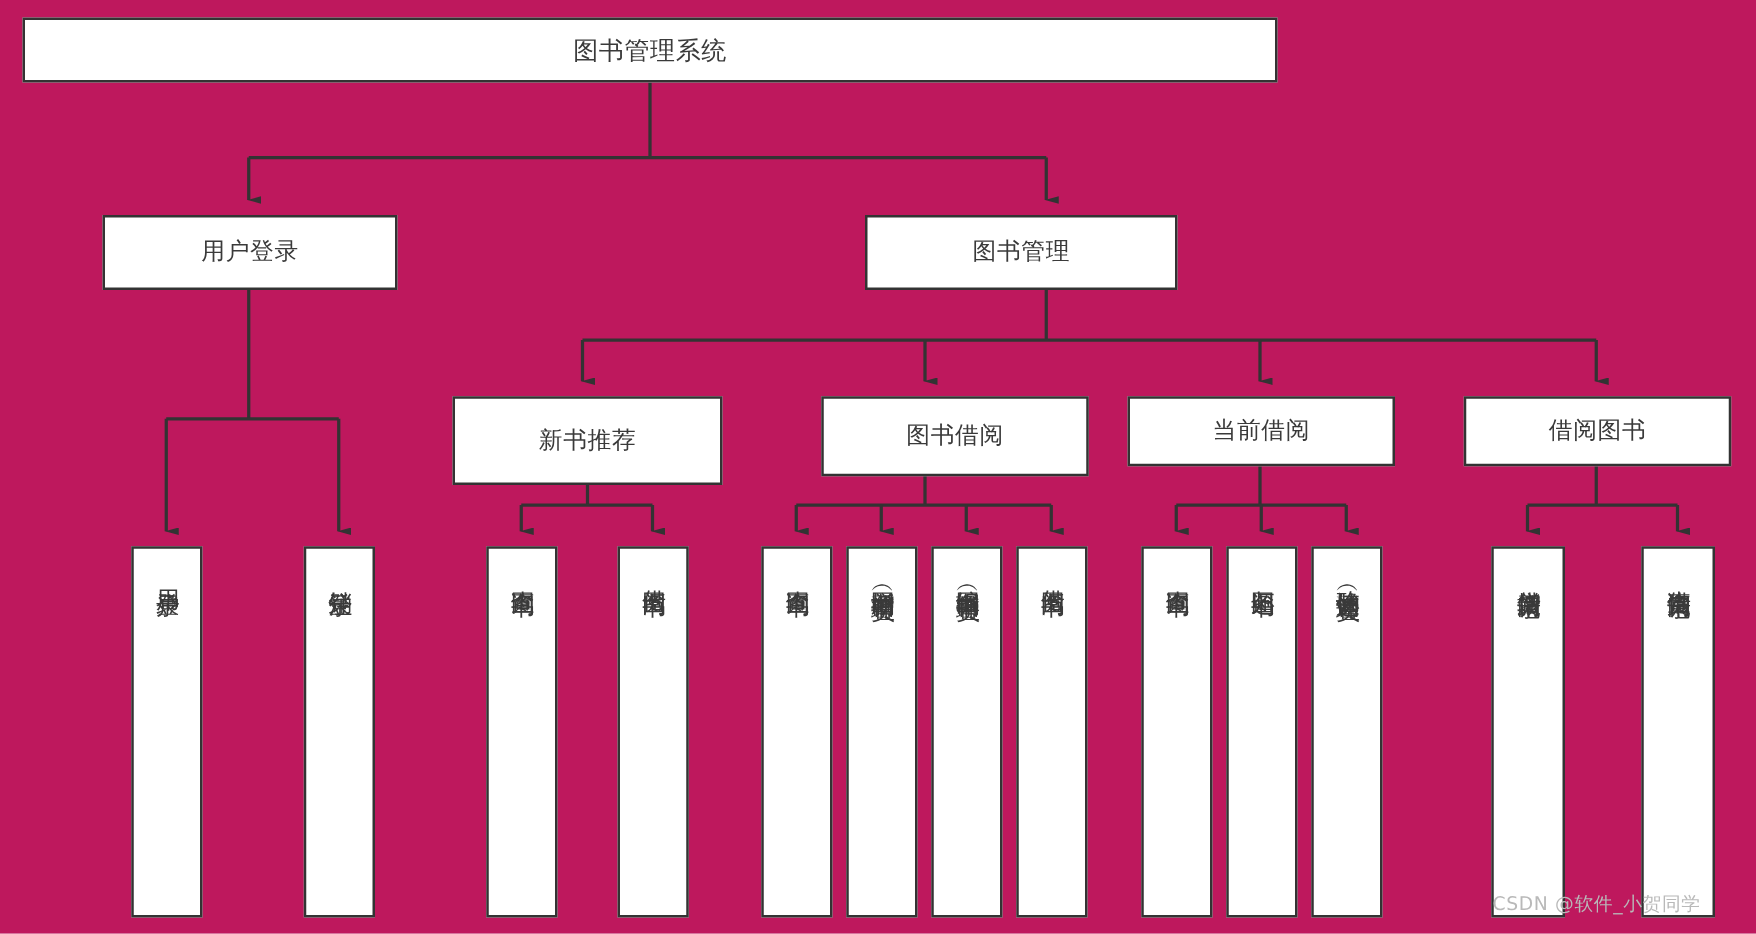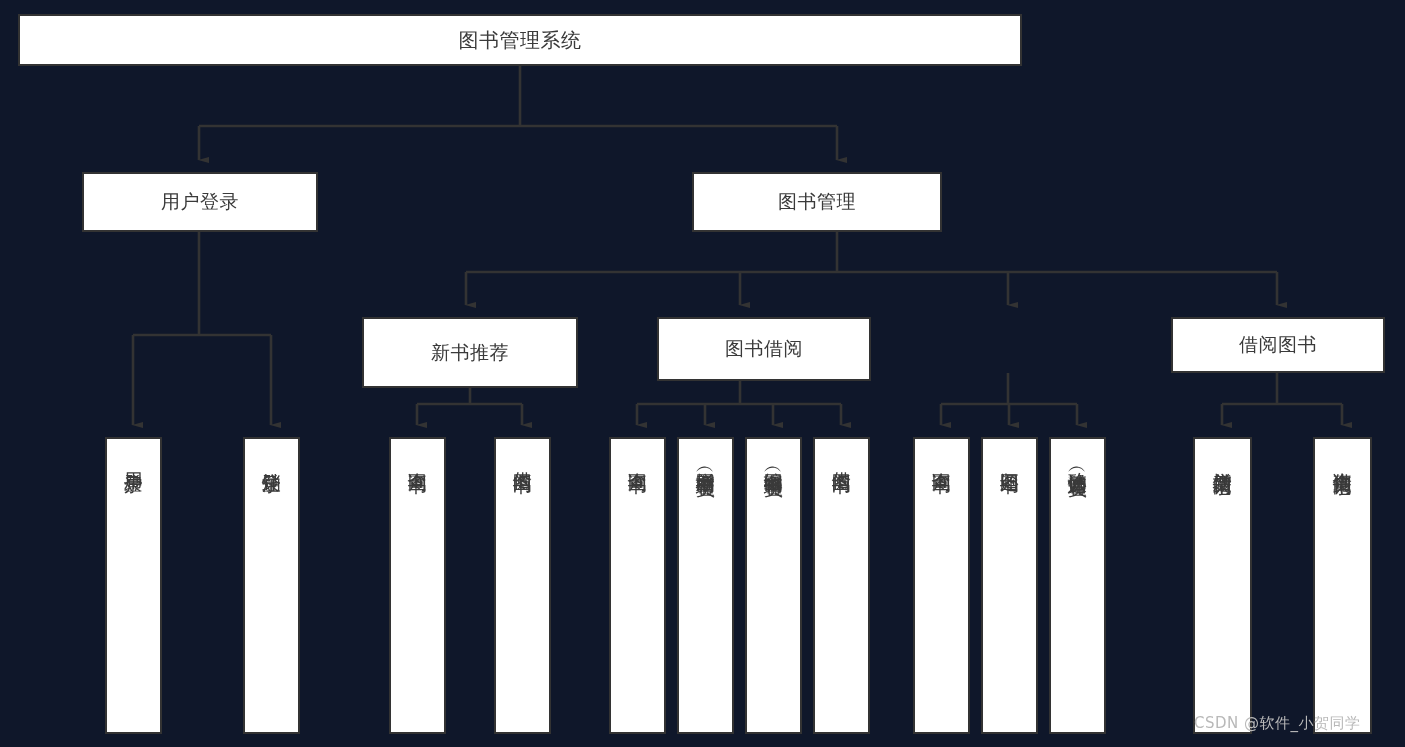--- a/index.html
+++ b/index.html
@@ -7,21 +7,21 @@
     padding: 0;
     background: #ffffff;
   }
   body {
     font-family: "DejaVu Sans", "Liberation Sans", sans-serif;
   }
   #canvas {
     position: relative;
     width: 1405px;
     height: 747px;
-    background: #0f172a;
+    background: #be185d;
     overflow: hidden;
   }
   svg.wires {
     position: absolute;
     left: 0;
     top: 0;
     width: 1405px;
     height: 747px;
     pointer-events: none;
   }
@@ -137,20 +137,23 @@
   </div>
 
   <div class="node" style="left:362px; top:317px; width:216px; height:71px;">
     <span class="label">新书推荐</span>
   </div>
 
   <div class="node" style="left:657px; top:317px; width:214px; height:64px;">
     <span class="label">图书借阅</span>
   </div>
 
+  <div class="node" style="left:902px; top:317px; width:214px; height:56px;">
+    <span class="label">当前借阅</span>
+  </div>
 
   <div class="node" style="left:1171px; top:317px; width:214px; height:56px;">
     <span class="label">借阅图书</span>
   </div>
 
   <div class="node leaf" style="left:105px; top:437px; width:57px; height:297px;">
     <span class="label">用户登录</span>
   </div>
 
   <div class="node leaf" style="left:243px; top:437px; width:57px; height:297px;">

